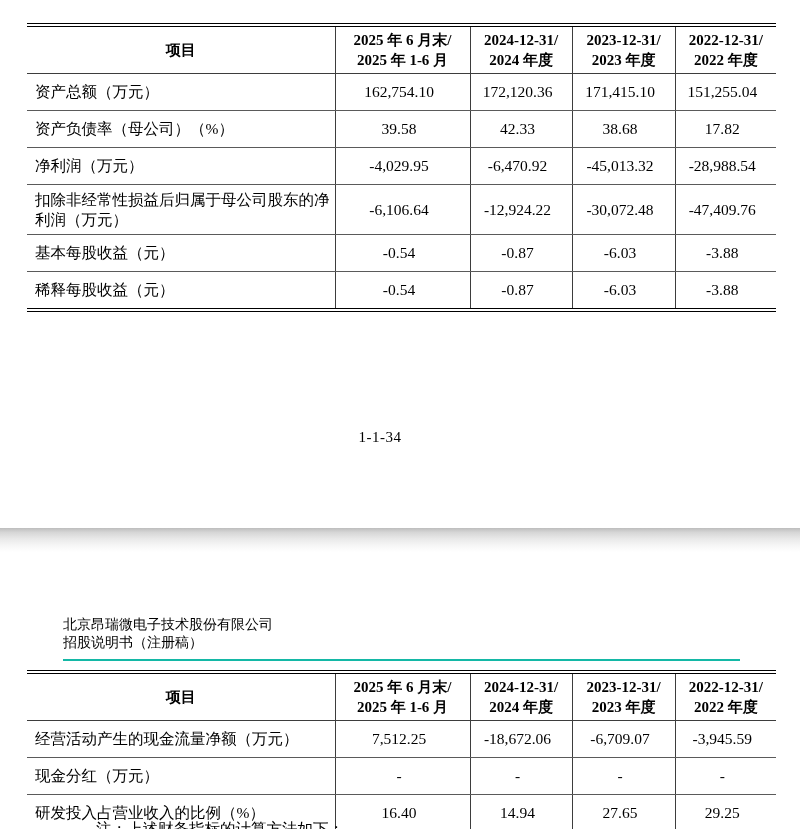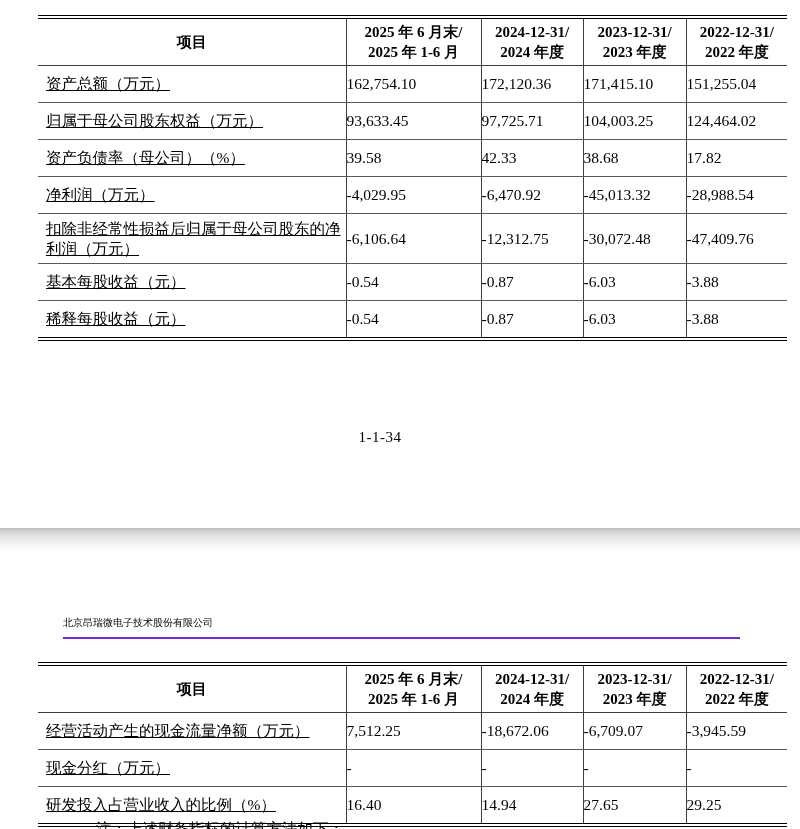--- a/index.html
+++ b/index.html
@@ -12,26 +12,27 @@
     width: 800px;
     height: 829px;
     overflow: hidden;
     font-family: "Liberation Serif", "DejaVu Serif", serif;
     color: #000000;
   }
 
   
   table.fin-table {
     position: absolute;
-    left: 38px;
+    left: 27px;
     width: 749px;
     border-collapse: collapse;
     table-layout: fixed;
     border-top: 4px double #000000;
     border-bottom: 4px double #000000;
+    margin-top: 8px;
   }
   #table1 { top: 15px; }
   #table2 { top: 662px; }
 
   .fin-table th {
     font-weight: bold;
     text-align: center;
     vertical-align: middle;
     font-size: 15px;
     line-height: 20px;
@@ -48,24 +49,23 @@
   }
   .fin-table th + th,
   .fin-table td + td {
     border-left: 1px solid #3d3d3d;
   }
   .fin-table td.label {
     text-align: left;
     padding-left: 8px;
     padding-right: 4px;
     line-height: 20px;
-    text-decoration: underline;
   }
   .fin-table td.num {
-    text-align: left;
+    text-align: center;
     padding-right: 7px;
   }
   .fin-table tr.tall td { height: 45px; }
   .hdr-line { display: block; }
 
   
   #page-number {
     position: absolute;
     top: 429px;
     left: 0;
@@ -93,22 +93,22 @@
   
   #page2-header {
     position: absolute;
     top: 616px;
     left: 63px;
     width: 677px;
     display: flex;
     justify-content: space-between;
     align-items: baseline;
     padding-bottom: 7px;
-    border-bottom: 2px solid #6d28d9;
-    font-size: 10px;
+    border-bottom: 2px solid #14b8a6;
+    font-size: 14px;
     flex-direction: column;
   }
 
   
   #note-line {
     position: absolute;
     top: 819px;
     left: 96px;
     font-size: 15.5px;
     white-space: nowrap;
@@ -150,44 +150,37 @@
   </thead>
   <tbody>
     <tr>
       <td class="label">资产总额（万元）</td>
       <td class="num">162,754.10</td>
       <td class="num">172,120.36</td>
       <td class="num">171,415.10</td>
       <td class="num">151,255.04</td>
     </tr>
     <tr>
-      <td class="label">归属于母公司股东权益（万元）</td>
-      <td class="num">93,633.45</td>
-      <td class="num">97,725.71</td>
-      <td class="num">104,003.25</td>
-      <td class="num">124,464.02</td>
-    </tr>
-    <tr>
       <td class="label">资产负债率（母公司）（%）</td>
       <td class="num">39.58</td>
       <td class="num">42.33</td>
       <td class="num">38.68</td>
       <td class="num">17.82</td>
     </tr>
     <tr>
       <td class="label">净利润（万元）</td>
       <td class="num">-4,029.95</td>
       <td class="num">-6,470.92</td>
       <td class="num">-45,013.32</td>
       <td class="num">-28,988.54</td>
     </tr>
     <tr class="tall">
       <td class="label">扣除非经常性损益后归属于母公司股东的净利润（万元）</td>
       <td class="num">-6,106.64</td>
-      <td class="num">-12,312.75</td>
+      <td class="num">-12,924.22</td>
       <td class="num">-30,072.48</td>
       <td class="num">-47,409.76</td>
     </tr>
     <tr>
       <td class="label">基本每股收益（元）</td>
       <td class="num">-0.54</td>
       <td class="num">-0.87</td>
       <td class="num">-6.03</td>
       <td class="num">-3.88</td>
     </tr>
@@ -200,20 +193,21 @@
     </tr>
   </tbody>
 </table>
 
 <div id="page-number">1-1-34</div>
 
 <div id="page-break-band"></div>
 
 <div id="page2-header">
   <span>北京昂瑞微电子技术股份有限公司</span>
+  <span>招股说明书（注册稿）</span>
 </div>
 
 <table class="fin-table" id="table2">
   <colgroup>
     <col style="width:308px">
       <col style="width:135px">
       <col style="width:102px">
       <col style="width:103px">
       <col style="width:101px">
   </colgroup>

